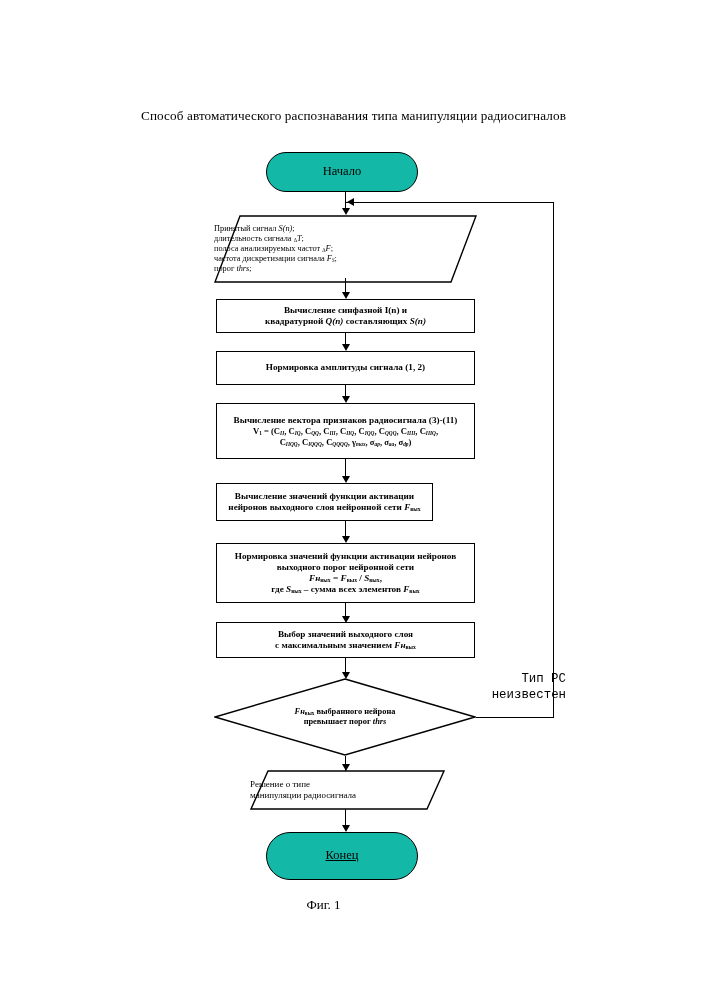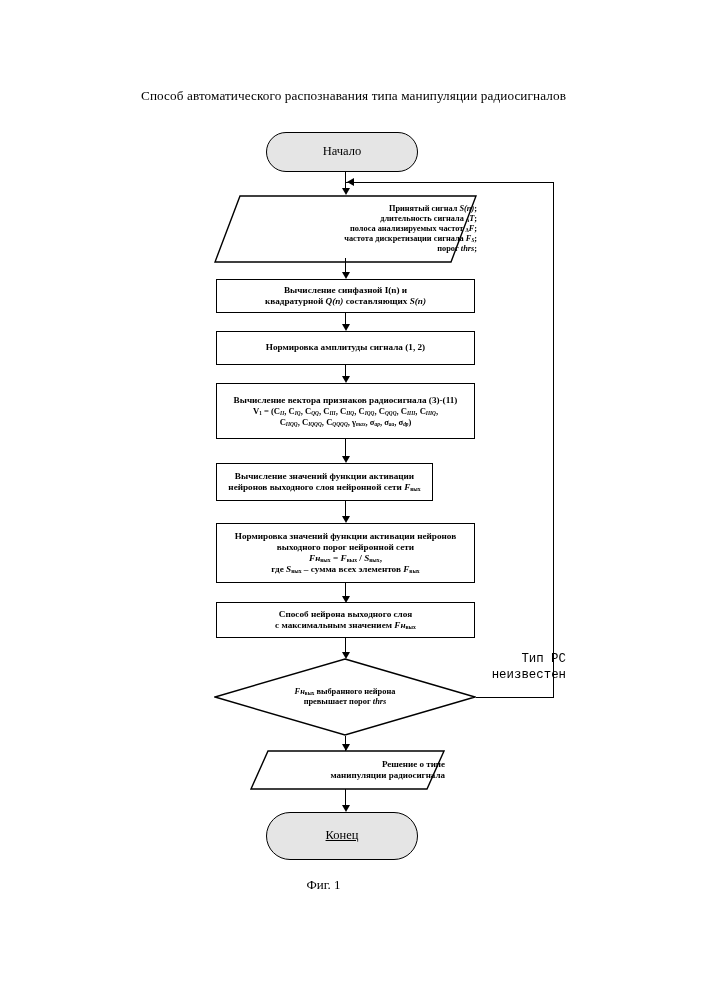--- a/index.html
+++ b/index.html
@@ -4,21 +4,21 @@
 <style>
   html, body { margin:0; padding:0; }
   body {
     width:707px; height:1000px;
     background:#ffffff;
     font-family:"Liberation Serif", serif;
     color:#000000;
     position:relative;
     overflow:hidden;
   }
-  .page { position:absolute; inset:0; }
+  .page { position:absolute; inset:0;margin-top:20px; }
 
   .title {
     position:absolute;
     top:88px; left:0; width:707px;
     text-align:center;
     font-size:13.2px;
     font-family:"Liberation Serif", serif;
     letter-spacing:0.1px;
   }
 
@@ -39,41 +39,41 @@
     justify-content:center;
     text-align:center;
     font-family:"Liberation Serif", serif;
     line-height:1.22;
   }
   .node .inner { width:100%; padding:0 6px; box-sizing:border-box; }
 
   .terminator {
     border:1.2px solid #000;
     border-radius:60px;
-    background:#e5e5e5;
+    background:#14b8a6;
     font-size:12.5px;
   }
 
   .process {
     border:1.2px solid #000;
     background:#fff;
     font-size:9.2px;
     font-weight:bold;
   }
 
   
   .paral { background:transparent; }
   .paral svg { position:absolute; inset:0; }
   .paral .txt {
     position:relative;
     z-index:2;
     width:100%;
     font-size:8.3px;
-    font-weight:bold;
-    text-align:right;
+    font-weight:normal;
+    text-align:left;
   }
 
   .diamond { background:transparent; }
   .diamond svg { position:absolute; inset:0; }
   .diamond .txt {
     position:relative; z-index:2; width:100%;
     font-size:8.4px; font-weight:bold; text-align:center;
   }
 
   
@@ -187,21 +187,21 @@
       <div><i class="it"><b class="bd">Fн</b></i><sub class="sb">вых</sub> = <i class="it"><b class="bd">F</b></i><sub class="sb">вых</sub> / <i class="it">S</i><sub class="sb">вых</sub>,</div>
       <div>где <i class="it">S</i><sub class="sb">вых</sub> – сумма всех элементов <i class="it"><b class="bd">F</b></i><sub class="sb">вых</sub></div>
     </div>
   </div>
 
   <div class="conn vline" style="left:345px; top:583px; height:17px;"></div>
   <div class="arrow-down" style="left:341.5px; top:596px;"></div>
 
   <div class="node process" style="left:216px; top:602px; width:259px; height:36px;">
     <div class="inner">
-      <div>Способ нейрона выходного слоя</div>
+      <div>Выбор значений выходного слоя</div>
       <div>с максимальным значением <i class="it"><b class="bd">Fн</b></i><sub class="sb">вых</sub></div>
     </div>
   </div>
 
   <div class="conn vline" style="left:345px; top:638px; height:18px;"></div>
   <div class="arrow-down" style="left:341.5px; top:652px;"></div>
 
   <div class="node diamond" style="left:214px; top:658px; width:262px; height:78px;">
     <svg viewBox="0 0 262 78" preserveAspectRatio="none">
       <polygon points="131,1 261,39 131,77 1,39" fill="#ffffff" stroke="#000000" stroke-width="1.4"></polygon>

